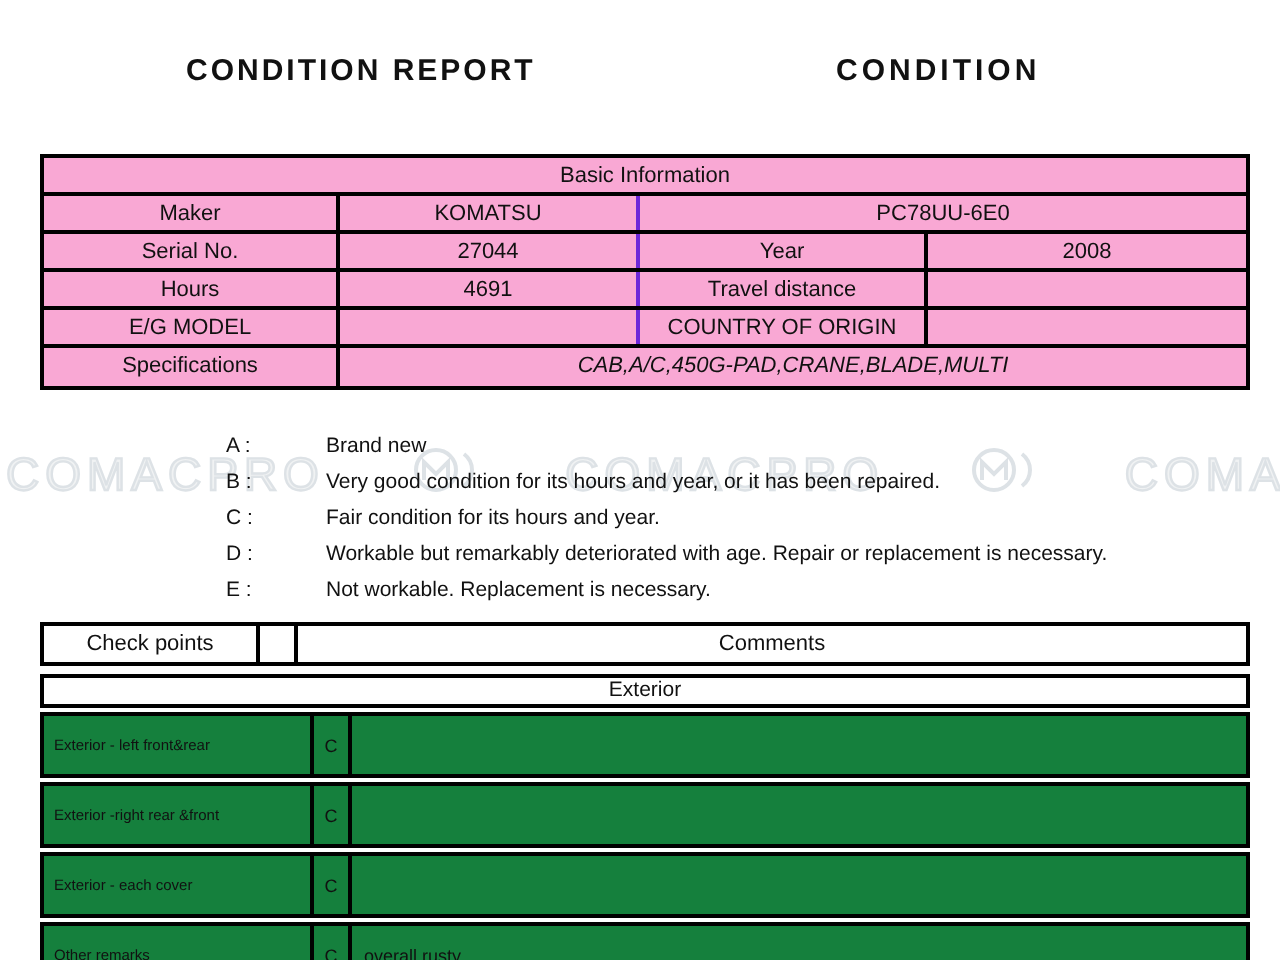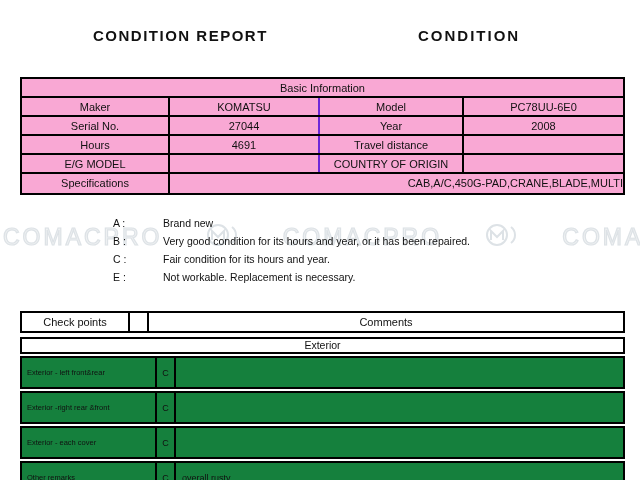--- a/index.html
+++ b/index.html
@@ -22,21 +22,21 @@
   
   .bi-table { position:absolute; left:20px; top:77px; width:605px; border:2px solid #000; background:#f9a8d4; z-index:1; }
   .bi-header { height:19px; line-height:19px; text-align:center; font-size:11px; border-bottom:2px solid #000; }
   .bi-row { display:flex; height:19px; line-height:19px; font-size:11px; border-bottom:2px solid #000; }
   .bi-row:last-child { border-bottom:none; }
   .bi-cell { text-align:center; overflow:hidden; white-space:nowrap; }
   .bi-c1 { width:148px; border-right:2px solid #000; }
   .bi-c2 { width:150px; border-right:2px solid #6d28d9; }
   .bi-c3 { width:144px; border-right:2px solid #000; }
   .bi-c4 { flex:1; }
-  .bi-merged { flex:1; text-align:right; }
+  .bi-merged { flex:1; text-align:center;font-style:italic; }
 
   
   .legend { position:absolute; left:0; top:214px; width:596px; z-index:1; }
   .legend-row { height:18px; line-height:18px; padding-left:113px; font-size:10.5px; white-space:nowrap; }
   .legend-letter { display:inline-block; width:50px; }
 
   
   .chk-head { position:absolute; left:20px; top:311px; width:605px; height:22px; border:2px solid #000;
               display:flex; font-size:11px; background:#fff; z-index:1; }
   .chk-head-c1 { width:108px; border-right:2px solid #000; text-align:center; line-height:18px; }
@@ -82,21 +82,20 @@
   </div>
 
   <div class="doc-title">CONDITION REPORT</div>
   <div class="doc-machine">CONDITION</div>
 
   <div class="bi-table">
     <div class="bi-header">Basic Information</div>
     <div class="bi-row">
       <div class="bi-cell bi-c1">Maker</div>
       <div class="bi-cell bi-c2">KOMATSU</div>
-      <div class="bi-cell bi-c3">Model</div>
       <div class="bi-cell bi-c4">PC78UU-6E0</div>
     </div>
     <div class="bi-row">
       <div class="bi-cell bi-c1">Serial No.</div>
       <div class="bi-cell bi-c2">27044</div>
       <div class="bi-cell bi-c3">Year</div>
       <div class="bi-cell bi-c4">2008</div>
     </div>
     <div class="bi-row">
       <div class="bi-cell bi-c1">Hours</div>
@@ -118,20 +117,23 @@
 
   <div class="legend">
     <div class="legend-row">
       <span class="legend-letter">A :</span><span>Brand new</span>
     </div>
     <div class="legend-row">
       <span class="legend-letter">B :</span><span>Very good condition for its hours and year, or it has been repaired.</span>
     </div>
     <div class="legend-row">
       <span class="legend-letter">C :</span><span>Fair condition for its hours and year.</span>
+    </div>
+    <div class="legend-row">
+      <span class="legend-letter">D :</span><span>Workable but remarkably deteriorated with age. Repair or replacement is necessary.</span>
     </div>
     <div class="legend-row">
       <span class="legend-letter">E :</span><span>Not workable. Replacement is necessary.</span>
     </div>
   </div>
 
   <div class="chk-head">
     <div class="chk-head-c1">Check points</div>
     <div class="chk-head-c2"></div>
     <div class="chk-head-c3">Comments</div>

